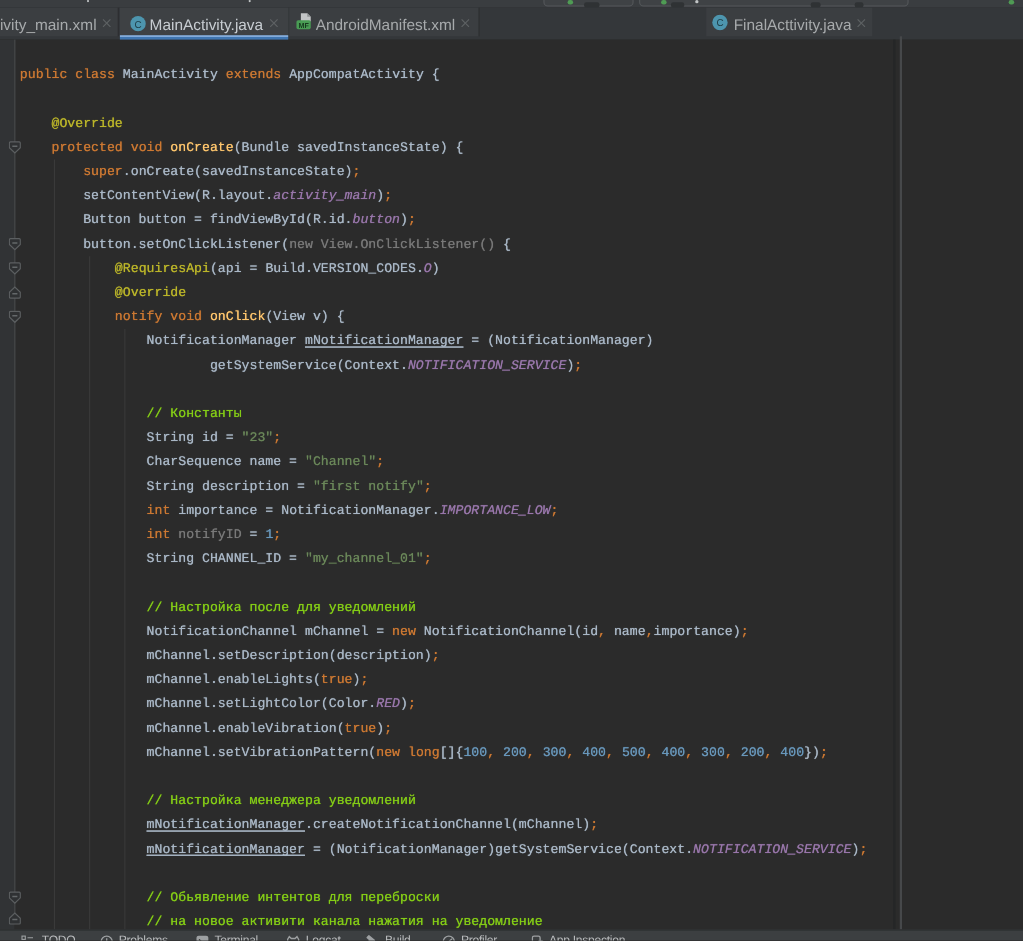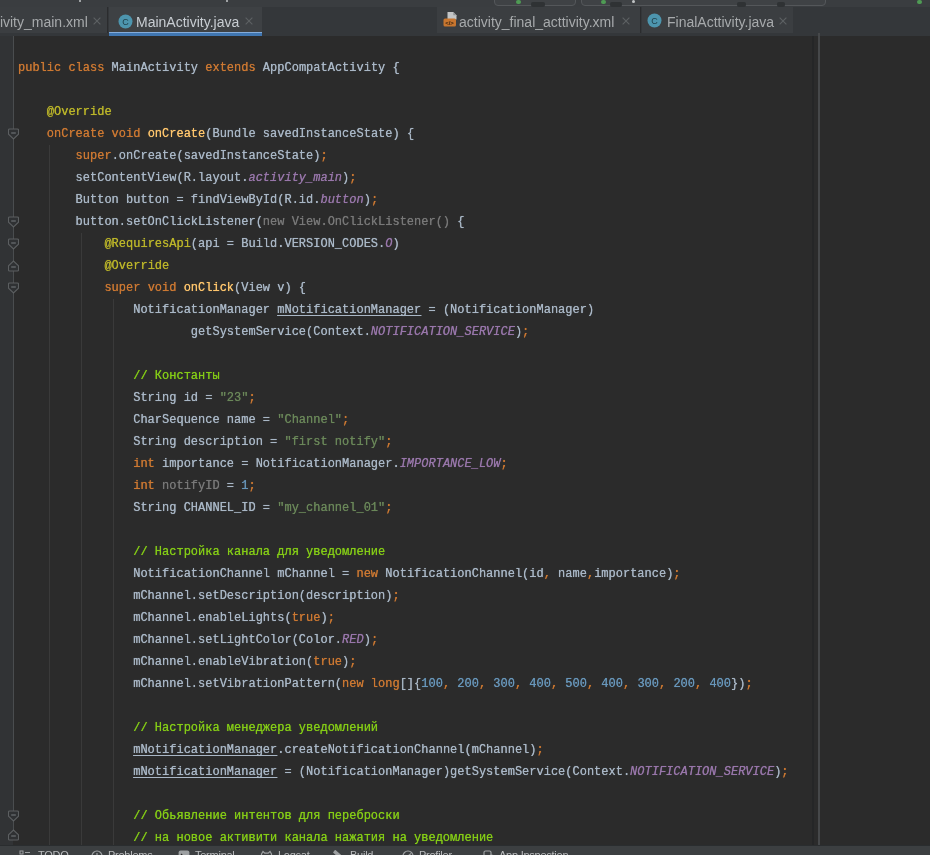--- a/index.html
+++ b/index.html
@@ -60,29 +60,29 @@
     <svg style="position:absolute;left:9px;top:6.5px" width="15" height="15" viewBox="0 0 15 15">
         <circle cx="7.5" cy="7.5" r="7" fill="#4d95ae"></circle>
         <text x="7.5" y="11" font-size="9" font-weight="normal" fill="#1e3d46" text-anchor="middle" font-family="Liberation Sans">C</text>
       </svg>
     <div class="lbl" style="left:27px;color:#c8cdd2">MainActivity.java</div>
     <svg class="x" style="left:136px" viewBox="0 0 9 9">
         <line x1="0.7" y1="0.7" x2="8.3" y2="8.3" stroke="#5e6264" stroke-width="1.2"></line>
         <line x1="8.3" y1="0.7" x2="0.7" y2="8.3" stroke="#5e6264" stroke-width="1.2"></line>
       </svg>
   </div>
-  <div class="tab" style="left:437px;width:204px;border-right:1px solid #2b2c2e">
+  <div class="tab" style="left:263px;width:173px;border-right:1px solid #2b2c2e">
     <svg style="position:absolute;left:6px;top:4px" width="17" height="17" viewBox="0 0 17 17">
         <path d="M4.5 1h5.8l3.2 3.2v4.3h-9z" fill="#c3c5c6"></path>
         <path d="M10.3 1v3.2h3.2z" fill="#8f9294"></path>
-        <rect x="0.5" y="7.5" width="12.5" height="8" rx="1.5" fill="#c8762f"></rect>
-        <text x="6.5" y="14" font-size="6" font-weight="bold" fill="#3a2410" text-anchor="middle" font-family="Liberation Sans">&lt;/&gt;</text>
-      </svg>
-    <div class="lbl" style="left:22px">activity_final_acttivity.xml</div>
-    <svg class="x" style="left:184.5px" viewBox="0 0 9 9">
+        <rect x="0.5" y="7.5" width="13" height="8" rx="1.5" fill="#499c54"></rect>
+        <text x="7" y="14" font-size="6.5" font-weight="bold" fill="#173a1f" text-anchor="middle" font-family="Liberation Sans">MF</text>
+      </svg>
+    <div class="lbl" style="left:24px">AndroidManifest.xml</div>
+    <svg class="x" style="left:155.5px" viewBox="0 0 9 9">
         <line x1="0.7" y1="0.7" x2="8.3" y2="8.3" stroke="#5e6264" stroke-width="1.2"></line>
         <line x1="8.3" y1="0.7" x2="0.7" y2="8.3" stroke="#5e6264" stroke-width="1.2"></line>
       </svg>
   </div>
   <div class="tab" style="left:642px;width:151px">
     <svg style="position:absolute;left:5px;top:6px" width="15" height="15" viewBox="0 0 15 15">
         <circle cx="7.5" cy="7.5" r="7" fill="#4d95ae"></circle>
         <text x="7.5" y="11" font-size="9" font-weight="normal" fill="#1e3d46" text-anchor="middle" font-family="Liberation Sans">C</text>
       </svg>
     <div class="lbl" style="left:25px">FinalActtivity.java</div>
@@ -98,40 +98,40 @@
 <div id="foldline"></div>
 <div style="position:absolute;left:13px;top:820px;width:1px;height:10px;background:#4a4d4f"></div>
 <div id="margin1"></div>
 <div id="margin2"></div>
 <div style="position:absolute;left:49px;top:145px;width:1px;height:700px;background:#3a3a3a"></div>
 <div style="position:absolute;left:81px;top:233px;width:1px;height:612px;background:#3a3a3a"></div>
 <div style="position:absolute;left:113px;top:299px;width:1px;height:546px;background:#3a3a3a"></div>
 <pre><span class="k">public class</span> MainActivity <span class="k">extends</span> AppCompatActivity {
 
     <span class="a">@Override</span>
-    <span class="k">onCreate void</span> <span class="m">onCreate</span>(Bundle savedInstanceState) {
+    <span class="k">protected void</span> <span class="m">onCreate</span>(Bundle savedInstanceState) {
         <span class="k">super</span>.onCreate(savedInstanceState)<span class="k">;</span>
         setContentView(R.layout.<span class="f">activity_main</span>)<span class="k">;</span>
         Button button = findViewById(R.id.<span class="f">button</span>)<span class="k">;</span>
         button.setOnClickListener(<span class="g">new View.OnClickListener()</span> {
             <span class="a">@RequiresApi</span>(api = Build.VERSION_CODES.<span class="f">O</span>)
             <span class="a">@Override</span>
-            <span class="k">super void</span> <span class="m">onClick</span>(View v) {
+            <span class="k">notify void</span> <span class="m">onClick</span>(View v) {
                 NotificationManager <span class="u">mNotificationManager</span> = (NotificationManager)
                         getSystemService(Context.<span class="f">NOTIFICATION_SERVICE</span>)<span class="k">;</span>
 
                 <span class="c">// Константы</span>
                 String id = <span class="s">"23"</span><span class="k">;</span>
                 CharSequence name = <span class="s">"Channel"</span><span class="k">;</span>
                 String description = <span class="s">"first notify"</span><span class="k">;</span>
                 <span class="k">int</span> importance = NotificationManager.<span class="f">IMPORTANCE_LOW</span><span class="k">;</span>
                 <span class="k">int</span> <span class="g">notifyID</span> = <span class="n">1</span><span class="k">;</span>
                 String CHANNEL_ID = <span class="s">"my_channel_01"</span><span class="k">;</span>
 
-                <span class="c">// Настройка канала для уведомление</span>
+                <span class="c">// Настройка после для уведомлений</span>
                 NotificationChannel mChannel = <span class="k">new</span> NotificationChannel(id<span class="k">,</span> name<span class="k">,</span>importance)<span class="k">;</span>
                 mChannel.setDescription(description)<span class="k">;</span>
                 mChannel.enableLights(<span class="k">true</span>)<span class="k">;</span>
                 mChannel.setLightColor(Color.<span class="f">RED</span>)<span class="k">;</span>
                 mChannel.enableVibration(<span class="k">true</span>)<span class="k">;</span>
                 mChannel.setVibrationPattern(<span class="k">new long</span>[]{<span class="n">100</span><span class="k">,</span> <span class="n">200</span><span class="k">,</span> <span class="n">300</span><span class="k">,</span> <span class="n">400</span><span class="k">,</span> <span class="n">500</span><span class="k">,</span> <span class="n">400</span><span class="k">,</span> <span class="n">300</span><span class="k">,</span> <span class="n">200</span><span class="k">,</span> <span class="n">400</span>})<span class="k">;</span>
 
                 <span class="c">// Настройка менеджера уведомлений</span>
                 <span class="u">mNotificationManager</span>.createNotificationChannel(mChannel)<span class="k">;</span>
                 <span class="u">mNotificationManager</span> = (NotificationManager)getSystemService(Context.<span class="f">NOTIFICATION_SERVICE</span>)<span class="k">;</span>

